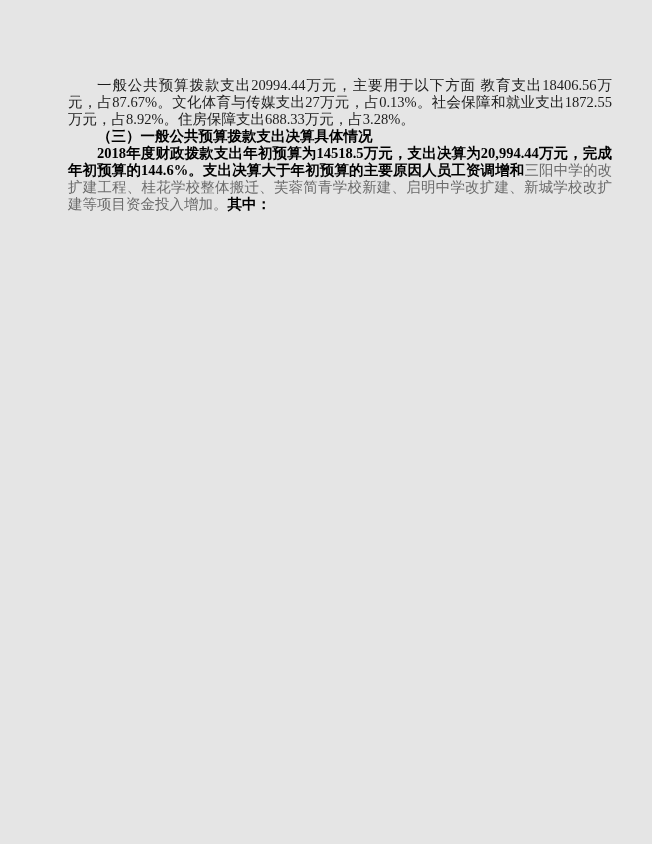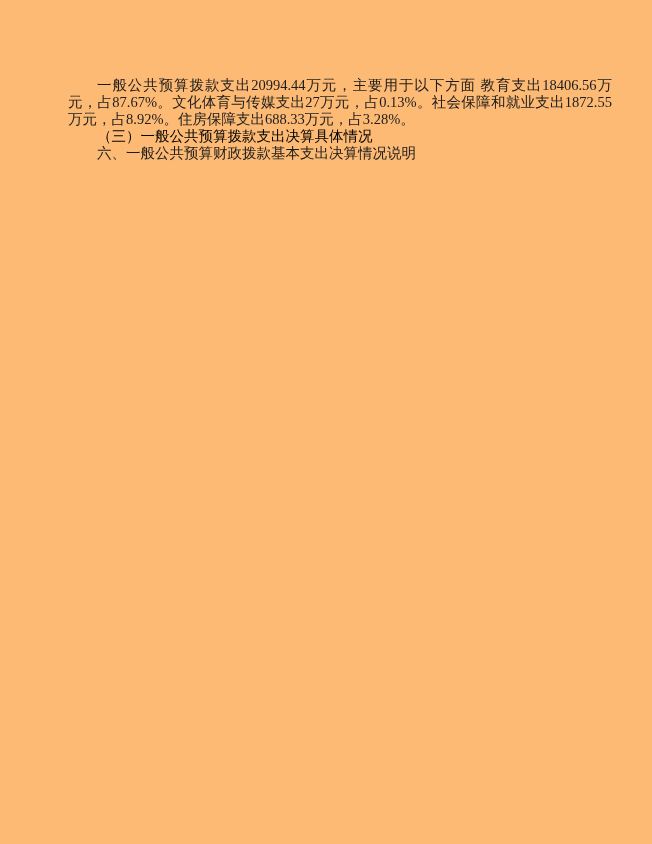--- a/index.html
+++ b/index.html
@@ -7,45 +7,45 @@
     width: 652px;
     height: 844px;
     background: #ffffff;
     overflow: hidden;
   }
   .page {
     box-sizing: border-box;
     width: 652px;
     height: 844px;
     padding: 77px 40px 0 68px;
-    background: #fdba74;
+    background: #e5e5e5;
     font-family: "Liberation Serif", "DejaVu Serif", serif;
     font-size: 14.5px;
     line-height: 17px;
     color: #1c1c1c;
     text-align: justify;
   }
   .para {
     margin: 0;
     padding: 0;
   }
   .ind { text-indent: 2em; }
-  .bold { font-weight: normal; color: #000000; }
+  .bold { font-weight: bold; color: #000000; }
   .muted { color: #6b6b6b; }
 </style>
 </head>
 <body>
 
 <div class="page">
 
   <p class="para ind">一般公共预算拨款支出20994.44万元，主要用于以下方面 教育支出18406.56万元，占87.67%。文化体育与传媒支出27万元，占0.13%。社会保障和就业支出1872.55万元，占8.92%。住房保障支出688.33万元，占3.28%。</p>
 
   <p class="para ind bold">（三）一般公共预算拨款支出决算具体情况</p>
 
+  <p class="para ind"><span class="bold">2018年度财政拨款支出年初预算为14518.5万元，支出决算为20,994.44万元，完成年初预算的144.6%。支出决算大于年初预算的主要原因人员工资调增和</span><span class="muted">三阳中学的改扩建工程、桂花学校整体搬迁、芙蓉简青学校新建、启明中学改扩建、新城学校改扩建等项目资金投入增加。</span><span class="bold">其中：</span></p>
 
 
-  <p class="para ind">六、一般公共预算财政拨款基本支出决算情况说明</p>
 
 
 
 
 
 </div>
 
 </body></html>

